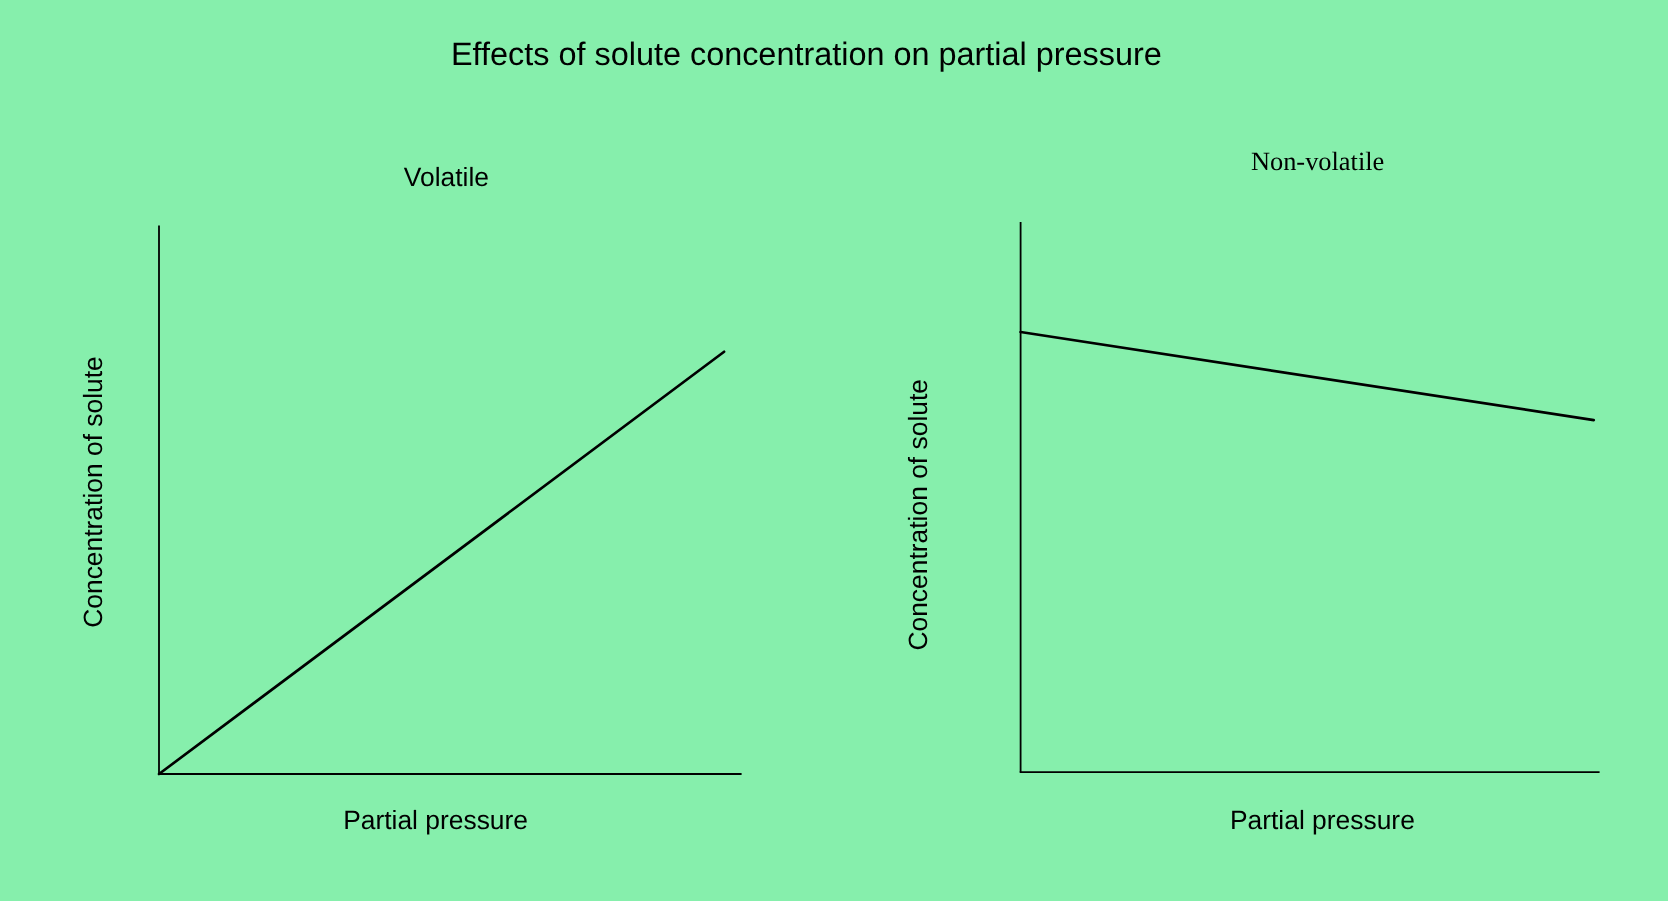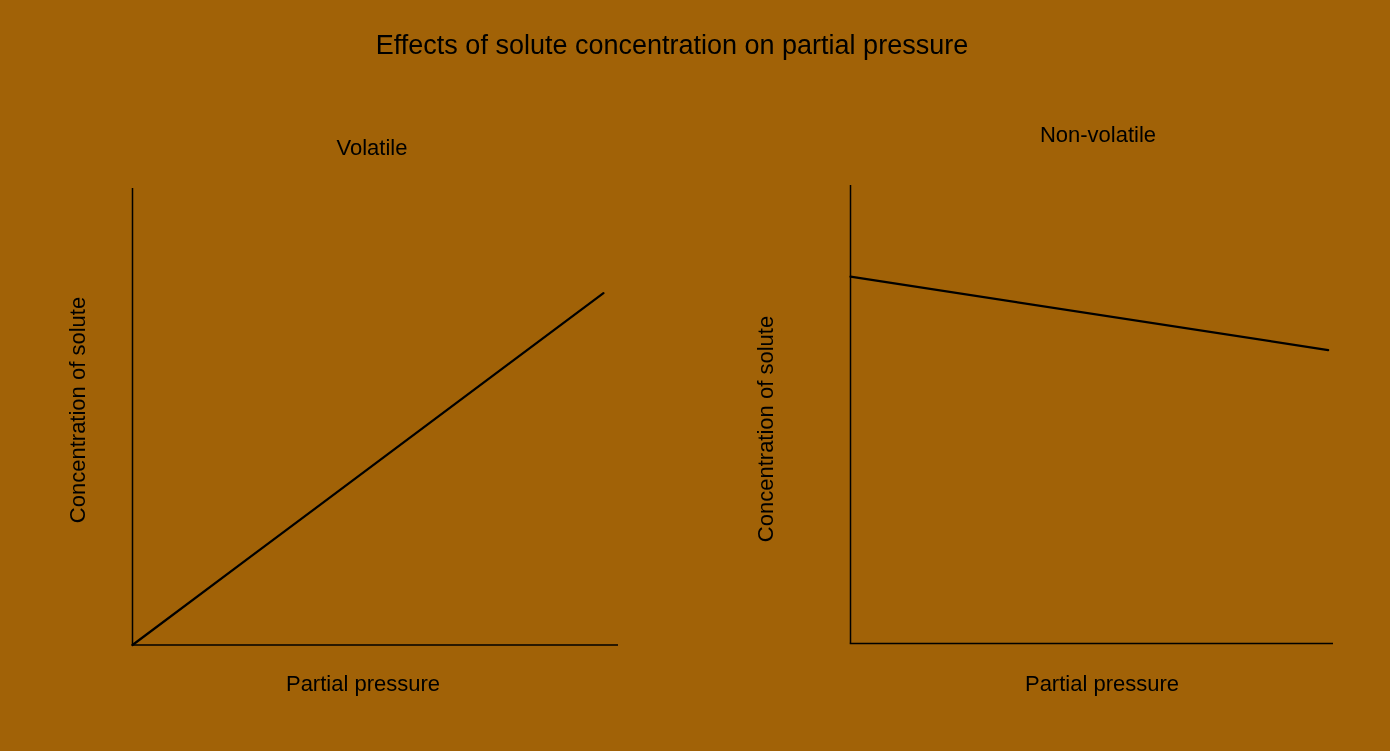--- a/index.html
+++ b/index.html
@@ -9,42 +9,42 @@
     width: 1390px;
     height: 751px;
     font-family: "Liberation Sans", sans-serif;
     color: #000000;
     overflow: hidden;
   }
   .page {
     position: relative;
     width: 1390px;
     height: 751px;
-    background: #a16207;
+    background: #86efac;
   }
   .main-title {
     position: absolute;
     left: 672px;
     top: 30px;
     transform: translateX(-50%);
     font-size: 27px;
     line-height: 1.15;
     white-space: nowrap;
     color: #000000;
   }
   .panel-title {
     position: absolute;
     transform: translateX(-50%);
     font-size: 22px;
     line-height: 1.1;
     white-space: nowrap;
     color: #000000;
   }
   .panel-title.t0 { left: 372px; top: 136px; }
-  .panel-title.t1 { left: 1098px; top: 123px; }
+  .panel-title.t1 { left: 1098px; top: 123px; font-family: Liberation Serif, serif; }
   .xlabel {
     position: absolute;
     transform: translateX(-50%);
     font-size: 22px;
     line-height: 1.1;
     white-space: nowrap;
     color: #000000;
   }
   .xlabel.x0 { left: 363px; top: 672px; }
   .xlabel.x1 { left: 1102px; top: 672px; }

